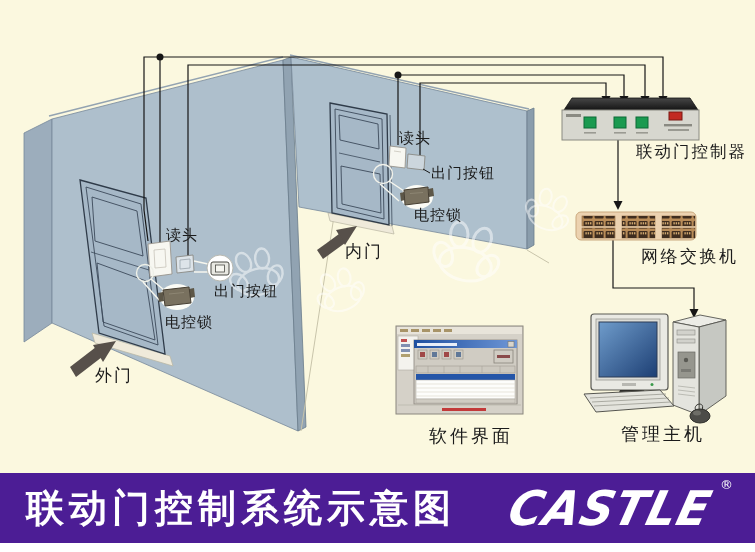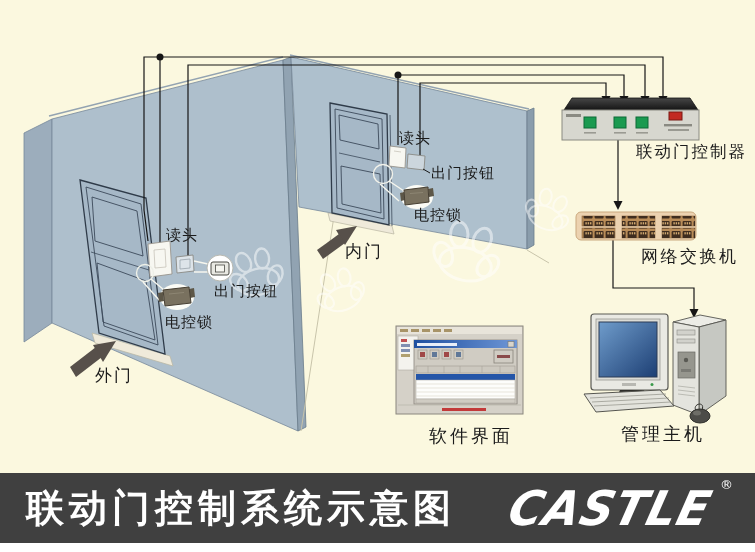--- a/index.html
+++ b/index.html
@@ -1,19 +1,19 @@
 <!DOCTYPE html>
 <html><head>
 <meta charset="utf-8">
 <style>
   html,body{margin:0;padding:0;background:#ffffff;}
   .stage{position:relative;width:755px;height:552px;overflow:hidden;background:#FBF8DF;
          font-family:"DejaVu Sans","Liberation Sans",sans-serif;}
   .stage svg{position:absolute;left:0;top:0;display:block;}
-  .banner{position:absolute;left:0;top:473px;width:755px;height:70px;background:#404040;
+  .banner{position:absolute;left:0;top:473px;width:755px;height:70px;background:#4c1d95;
           display:flex;align-items:center;justify-content:space-between;
           padding:0 26px;box-sizing:border-box;}
   .banner-title{color:#ffffff;font-weight:bold;font-size:38px;letter-spacing:5px;white-space:nowrap;}
   .logo{color:#ffffff;white-space:nowrap;}
   .logo-text{display:inline-block;font-style:italic;font-weight:bold;font-size:46px;
              letter-spacing:1px;transform:skewX(-14deg) scaleY(1.04);}
   .logo-reg{display:inline-block;font-size:13px;vertical-align:top;position:relative;top:-4px;left:4px;}
   .bottom-strip{position:absolute;left:0;top:543px;width:755px;height:9px;background:#ffffff;}
   .lbl{fill:#1b1b1b;font-family:"DejaVu Sans","Liberation Sans",sans-serif;}
 </style>

